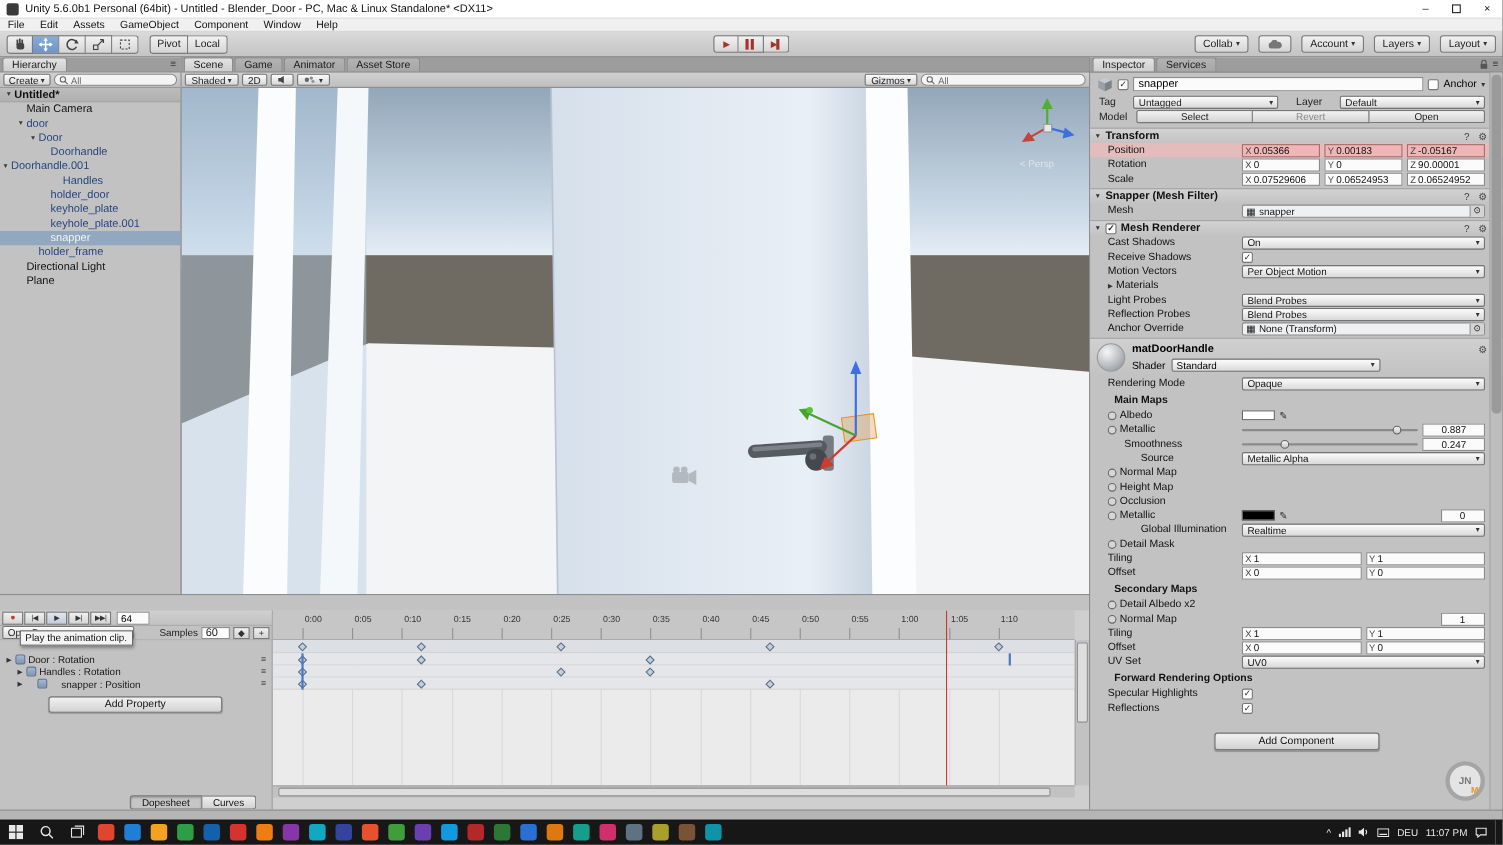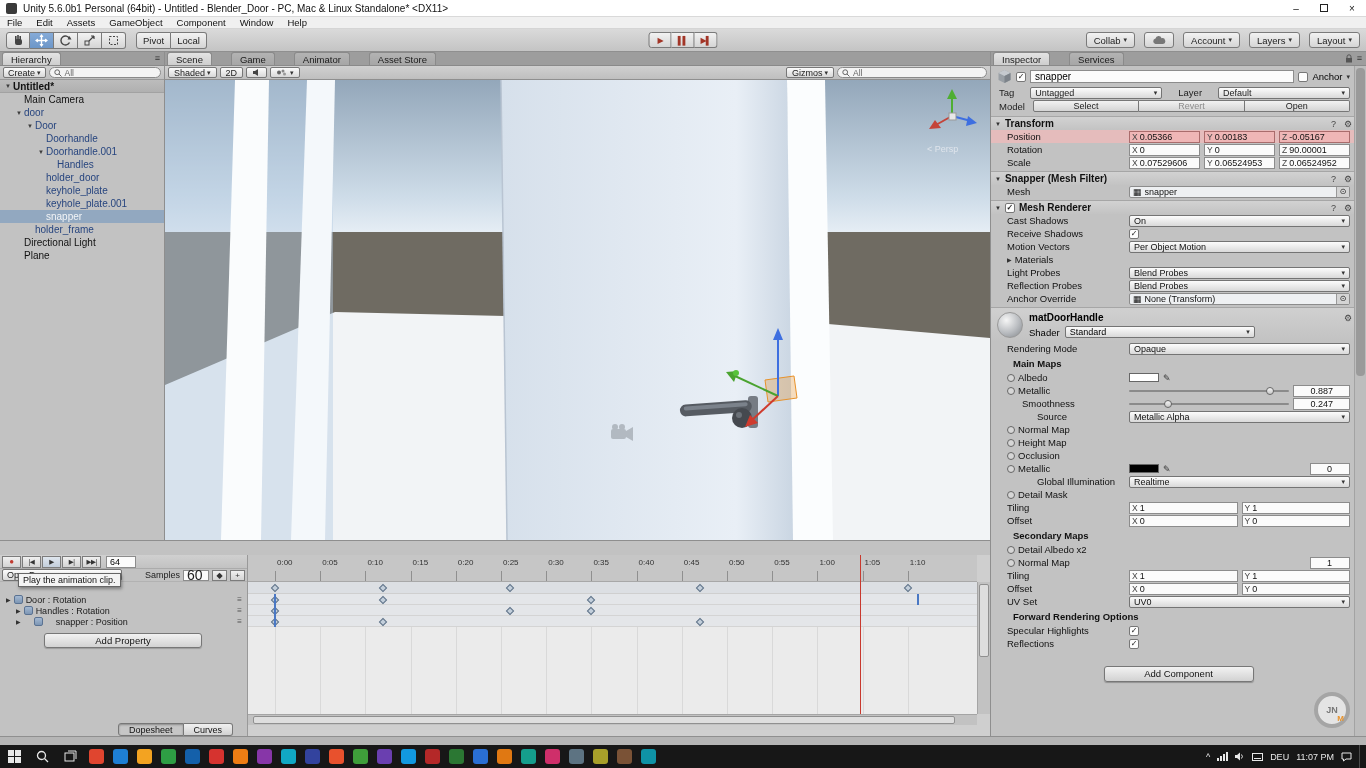--- a/index.html
+++ b/index.html
@@ -24,21 +24,21 @@
   .tbtn.active{background:linear-gradient(#86abd8,#6c96c8);}
   .tbtn svg{display:block;}
   .pivotgrp{margin-left:10px;}
   .pbtn{width:auto;padding:0 6px;font-size:9.5px;gap:3px;color:#222;}
   .playgrp{position:absolute;left:50%;transform:translateX(-50%);display:flex;}
   .playgrp .tbtn{width:23px;height:16px;color:#a23527;font-size:8px;letter-spacing:-1px;}
   .rightgrp{margin-left:auto;display:flex;gap:9px;align-items:center;font-size:9.5px;color:#222;}
   .dbtn{height:16px;padding:0 7px;display:flex;align-items:center;gap:3px;background:linear-gradient(#f2f2f2,#d5d5d5);border:1px solid #7a7a7a;border-radius:3px;}
   .darr{font-size:7px;color:#333;}
   
-  .tstrip{height:14px;background:#9d9d9d;display:flex;align-items:flex-end;padding-left:2px;border-bottom:1px solid #8a8a8a;gap:19px;}
+  .tstrip{height:14px;background:#9d9d9d;display:flex;align-items:flex-end;padding-left:2px;border-bottom:1px solid #8a8a8a;gap:1px;}
   .tab{height:13px;padding:0 8px;font-size:9.5px;display:flex;align-items:center;background:linear-gradient(#b3b3b3,#a6a6a6);border:1px solid #8a8a8a;border-bottom:none;border-radius:3px 3px 0 0;color:#1a1a1a;white-space:nowrap;}
   .tab.active{background:linear-gradient(#e3e3e3,#cecece);}
   .stripicons{margin-left:auto;display:flex;align-items:center;gap:4px;padding:0 4px 2px 0;font-size:9px;color:#333;}
   
   .hierarchy{position:absolute;left:0;top:52px;width:165px;height:488px;background:#c2c2c2;border-right:1px solid #8e8e8e;overflow:hidden;}
   .panelbar{height:14px;background:linear-gradient(#d0d0d0,#bfbfbf);border-bottom:1px solid #999;display:flex;align-items:center;padding:0 3px;gap:3px;}
   .create-btn{font-size:9px;padding:0 4px;height:11px;background:linear-gradient(#fcfcfc,#d8d8d8);border:1px solid #777;border-radius:2px;display:flex;align-items:center;gap:2px;color:#222;}
   .searchbox{flex:1;height:11px;background:#f4f4f4;border:1px solid #8a8a8a;border-radius:6px;display:flex;align-items:center;padding:0 4px;font-size:8.5px;color:#666;gap:3px;min-width:0;}
   .hrow{height:13px;display:flex;align-items:center;font-size:10px;color:#111;white-space:nowrap;}
   .hrow.scenehead{background:linear-gradient(#bcbcbc,#b0b0b0);font-weight:bold;border-bottom:1px solid #a2a2a2;}
@@ -100,21 +100,21 @@
   
   .anim-panel{position:absolute;left:0;top:540px;width:990px;height:196px;background:#c2c2c2;border-top:1px solid #8e8e8e;overflow:hidden;}
   .anim-left{position:absolute;left:0;top:14px;width:248px;bottom:0;background:#c2c2c2;border-right:1px solid #999;}
   .actrl{position:absolute;top:0;left:0;right:0;height:14px;display:flex;align-items:center;gap:1px;padding:0 2px;background:linear-gradient(#d0d0d0,#c2c2c2);border-bottom:1px solid #ababab;}
   .abtn{width:19px;height:12px;font-size:6.5px;letter-spacing:-0.5px;display:flex;align-items:center;justify-content:center;background:linear-gradient(#f0f0f0,#d4d4d4);border:1px solid #7c7c7c;color:#333;flex:none;}
   .abtn.rec{color:#c03b30;font-size:8px;}
   .abtn.hover{background:linear-gradient(#dfe6ee,#c3cedb);}
   .ffield{width:30px;height:12px;background:#fbfbfb;border:1px solid #8c8c8c;font-size:9px;display:flex;align-items:center;padding:0 3px;margin-left:4px;}
   .aclip{position:absolute;top:14px;left:0;right:0;height:13px;display:flex;align-items:center;gap:3px;padding:0 2px;border-bottom:1px solid #b2b2b2;font-size:9px;color:#222;}
   .clipdd{width:120px;flex:none;}
-  .sfield{width:26px;height:11px;background:#fbfbfb;border:1px solid #8c8c8c;font-size:14px;display:flex;align-items:center;padding:0 3px;}
+  .sfield{width:26px;height:11px;background:#fbfbfb;border:1px solid #8c8c8c;font-size:10px;display:flex;align-items:center;padding:0 3px;}
   .kbtn{width:15px;height:11px;display:flex;align-items:center;justify-content:center;background:linear-gradient(#f0f0f0,#d4d4d4);border:1px solid #7c7c7c;font-size:8px;color:#333;flex:none;}
   .aprow{position:absolute;left:0;right:1px;height:11px;display:flex;align-items:center;font-size:9px;color:#1a1a1a;gap:3px;}
   .aprow .fold{font-size:6px;}
   .apicon{width:9px;height:9px;border-radius:2px;background:linear-gradient(#a4b9d2,#7d96b4);border:1px solid #5a7292;flex:none;}
   .aprow .ham{margin-left:auto;margin-right:4px;font-size:8px;color:#555;}
   .addprop-btn{position:absolute;left:44px;top:78px;width:158px;height:15px;background:linear-gradient(#f2f2f2,#d2d2d2);border:1px solid #777;border-radius:3px;text-align:center;font-size:9.5px;line-height:13px;color:#111;box-shadow:0 1px 1px rgba(0,0,0,.2);}
   .dstabs{position:absolute;left:118px;top:168px;display:flex;}
   .dstab{height:13px;padding:0 10px;font-size:9px;display:flex;align-items:center;background:linear-gradient(#f0f0f0,#d2d2d2);border:1px solid #777;border-left:none;color:#111;}
   .dstab.dfirst{border-left:1px solid #777;border-radius:3px 0 0 3px;}
   .dstab.dlast{border-radius:0 3px 3px 0;}
@@ -278,21 +278,21 @@
           <div class="hlabel prefab">door</div>
         </div>
         <div class="hrow" style="padding-left: 25px;">
           <div class="harrow">▼</div>
           <div class="hlabel prefab">Door</div>
         </div>
         <div class="hrow" style="padding-left: 36px;">
           <div class="harrow"></div>
           <div class="hlabel prefab">Doorhandle</div>
         </div>
-        <div class="hrow" style="padding-left: 36px;">
+        <div class="hrow" style="">
           <div class="harrow">▼</div>
           <div class="hlabel prefab">Doorhandle.001</div>
         </div>
         <div class="hrow" style="padding-left: 47px;">
           <div class="harrow"></div>
           <div class="hlabel prefab">Handles</div>
         </div>
         <div class="hrow" style="padding-left: 36px;">
           <div class="harrow"></div>
           <div class="hlabel prefab">holder_door</div>

